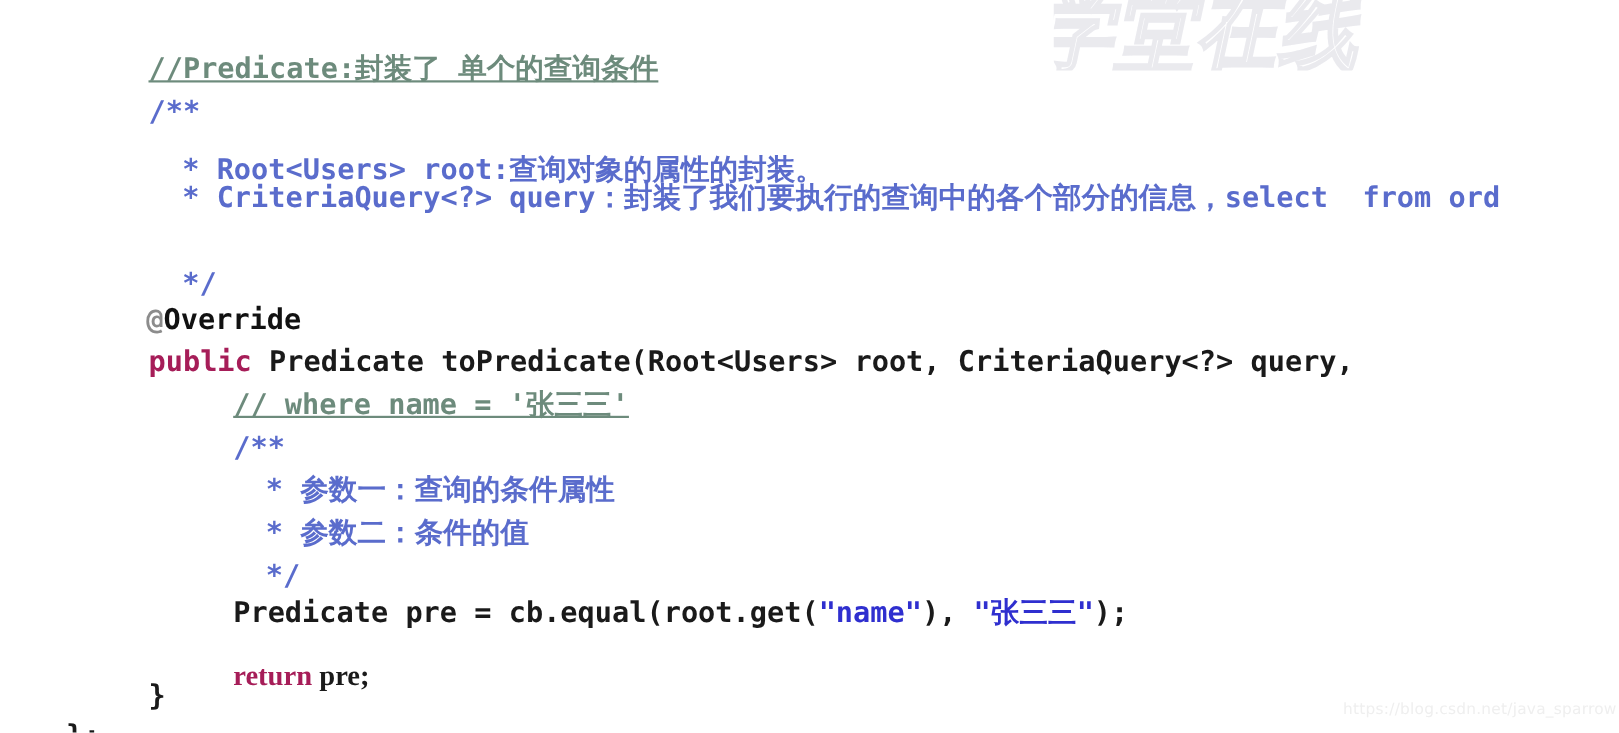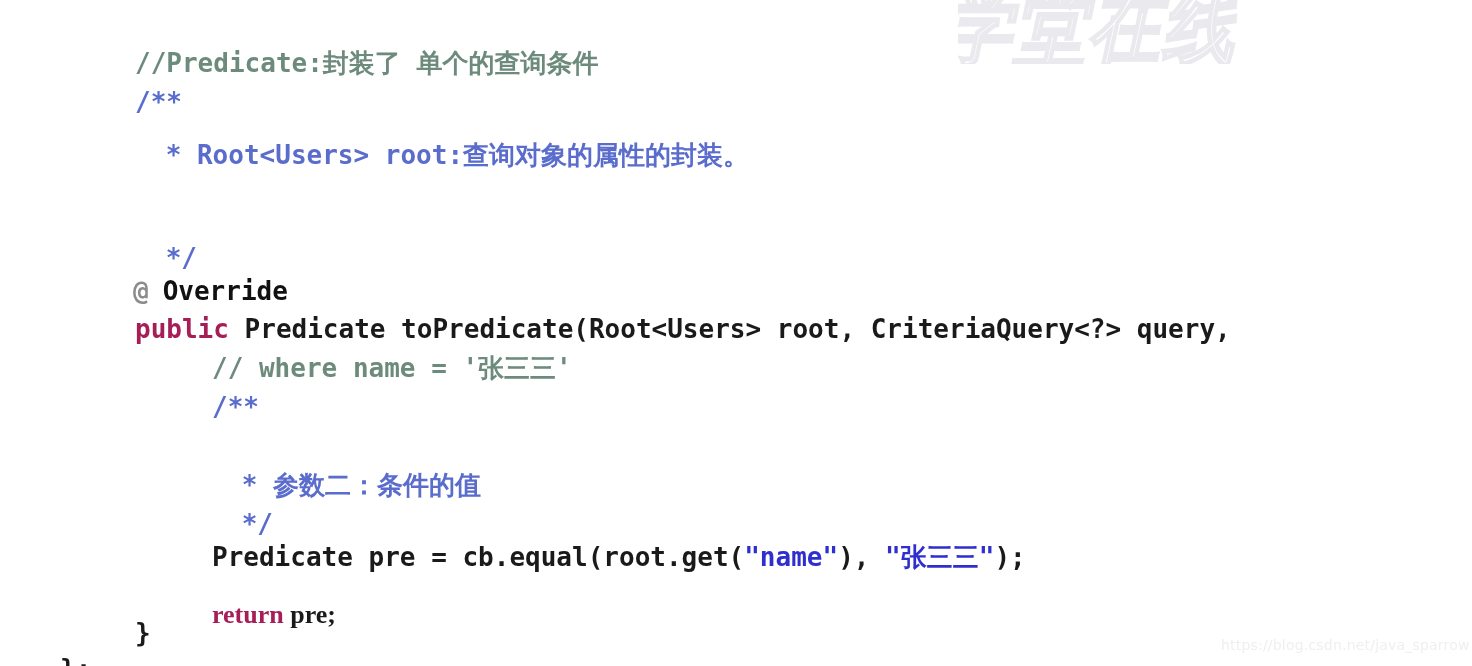--- a/index.html
+++ b/index.html
@@ -66,44 +66,46 @@
   .line {
     position: absolute;
     white-space: pre;
     font-family: "DejaVu Sans Mono", "Liberation Mono", monospace;
     font-size: 26px;
     line-height: 39px;
     letter-spacing: 0px;
     font-weight: 600;
   }
   
-  .tok-comment   { color: #6d8b7c; }
+  .tok-comment   { color: #6d8b7c; text-decoration: underline; }
   .tok-doc       { color: #5a6ccc; }
   .tok-keyword   { color: #a61d58; }
   .tok-plain     { color: #1a1a1a; }
   .tok-string    { color: #2f2fcf; }
   .tok-anno-at   { color: #8c8c8c; }
-  .tok-anno-name { color: #111111; margin-left: 14px; }
+  .tok-anno-name { color: #111111; }
 </style>
 </head>
 <body>
 
 <div id="wm-top">
   <div class="wm-text">学堂在线</div>
 </div>
 
 <div id="code">
     <div class="line" style="top: 44px; left: 135px;"><span class="tok-comment">//Predicate:封装了 单个的查询条件</span></div>
     <div class="line" style="top: 83px; left: 135px;"><span class="tok-doc">/**</span></div>
     <div class="line" style="top: 136px; left: 150px;"><span class="tok-doc"> * Root&lt;Users&gt; root:查询对象的属性的封装。</span></div>
+    <div class="line" style="top: 161px; left: 150px;"><span class="tok-doc"> * CriteriaQuery&lt;?&gt; query：封装了我们要执行的查询中的各个部分的信息，select  from ord</span></div>
     <div class="line" style="top: 239px; left: 150px;"><span class="tok-doc"> */</span></div>
     <div class="line" style="top: 272px; left: 133px;"><span class="tok-anno-at">@</span><span class="tok-anno-name">Override</span></div>
     <div class="line" style="top: 349px; left: 212px;"><span class="tok-comment">// where name = '张三三'</span></div>
     <div class="line" style="top: 310px; left: 135px;"><span class="tok-keyword">public</span><span class="tok-plain"> Predicate toPredicate(Root&lt;Users&gt; root, CriteriaQuery&lt;?&gt; query,</span></div>
     <div class="line" style="top: 388px; left: 212px;"><span class="tok-doc">/**</span></div>
+    <div class="line" style="top: 427px; left: 226px;"><span class="tok-doc"> * 参数一：查询的条件属性</span></div>
     <div class="line" style="top: 466px; left: 226px;"><span class="tok-doc"> * 参数二：条件的值</span></div>
     <div class="line" style="top: 505px; left: 226px;"><span class="tok-doc"> */</span></div>
     <div class="line" style="top: 538px; left: 212px; text-align: center;"><span class="tok-plain">Predicate pre = cb.equal(root.get(</span><span class="tok-string">"name"</span><span class="tok-plain">), </span><span class="tok-string">"张三三"</span><span class="tok-plain">);</span></div>
     <div class="line" style="top: 595px; left: 212px; font-family: Liberation Serif, serif;"><span class="tok-keyword">return</span><span class="tok-plain"> pre;</span></div>
     <div class="line" style="top: 614px; left: 135px;"><span class="tok-plain">}</span></div>
     <div class="line" style="top: 650px; left: 60px;"><span class="tok-plain">};</span></div>
   </div>
 
 <div id="wm-bottom">https://blog.csdn.net/java_sparrow</div>
 

